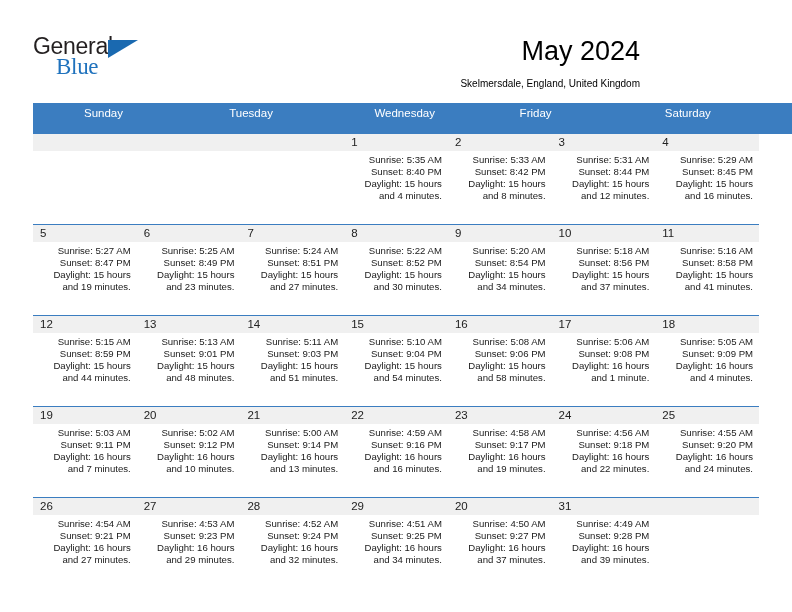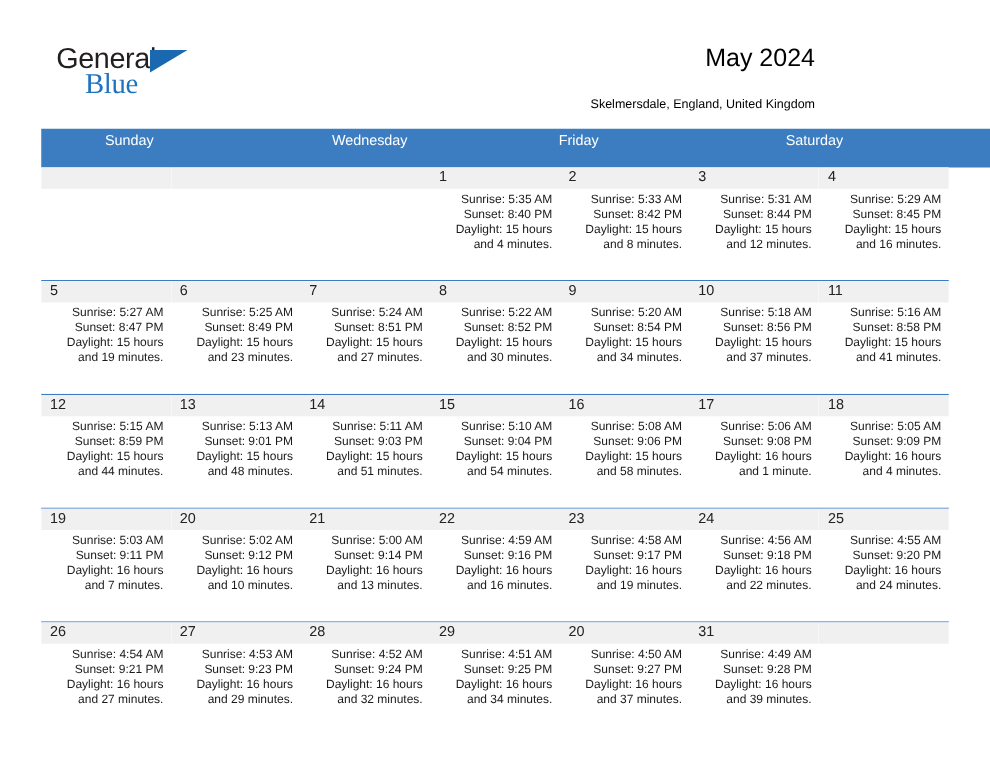--- a/index.html
+++ b/index.html
@@ -21,21 +21,20 @@
     box-sizing: border-box;
   }
 
   
   .top {
     position: absolute;
     left: 0;
     top: 0;
     width: 676px;
     height: 100px;
-    margin-left: 12px;
   }
   .logo {
     position: absolute;
     left: 33px;
     top: 33px;
     width: 130px;
     height: 50px;
   }
   .logo-general {
     position: absolute;
@@ -62,21 +61,21 @@
     width: 0;
     height: 0;
     border-left: 30px solid #1a69b0;
     border-bottom: 18px solid transparent;
   }
 
   .title {
     position: absolute;
     right: 36px;
     top: 36px;
-    font-size: 20px;
+    font-size: 27px;
     color: #000000;
     text-align: right;
     white-space: nowrap;
   }
   .subtitle {
     position: absolute;
     right: 36px;
     top: 78px;
     font-size: 10px;
     color: #000000;
@@ -161,20 +160,21 @@
       <span class="logo-blue">Blue</span>
     </div>
 
     <div class="title">May 2024</div>
     <div class="subtitle">Skelmersdale, England, United Kingdom</div>
   </div>
 
   <div class="calendar">
     <div class="weekdays">
       <div class="weekday">Sunday</div>
+      <div class="weekday">Tuesday</div>
       <div class="weekday">Wednesday</div>
       <div class="weekday">Friday</div>
       <div class="weekday">Saturday</div>
     </div>
 
     <div id="weeks-container">
         <div class="week">
           <div class="daycell empty">
             <div class="datenum"></div>
           </div>

